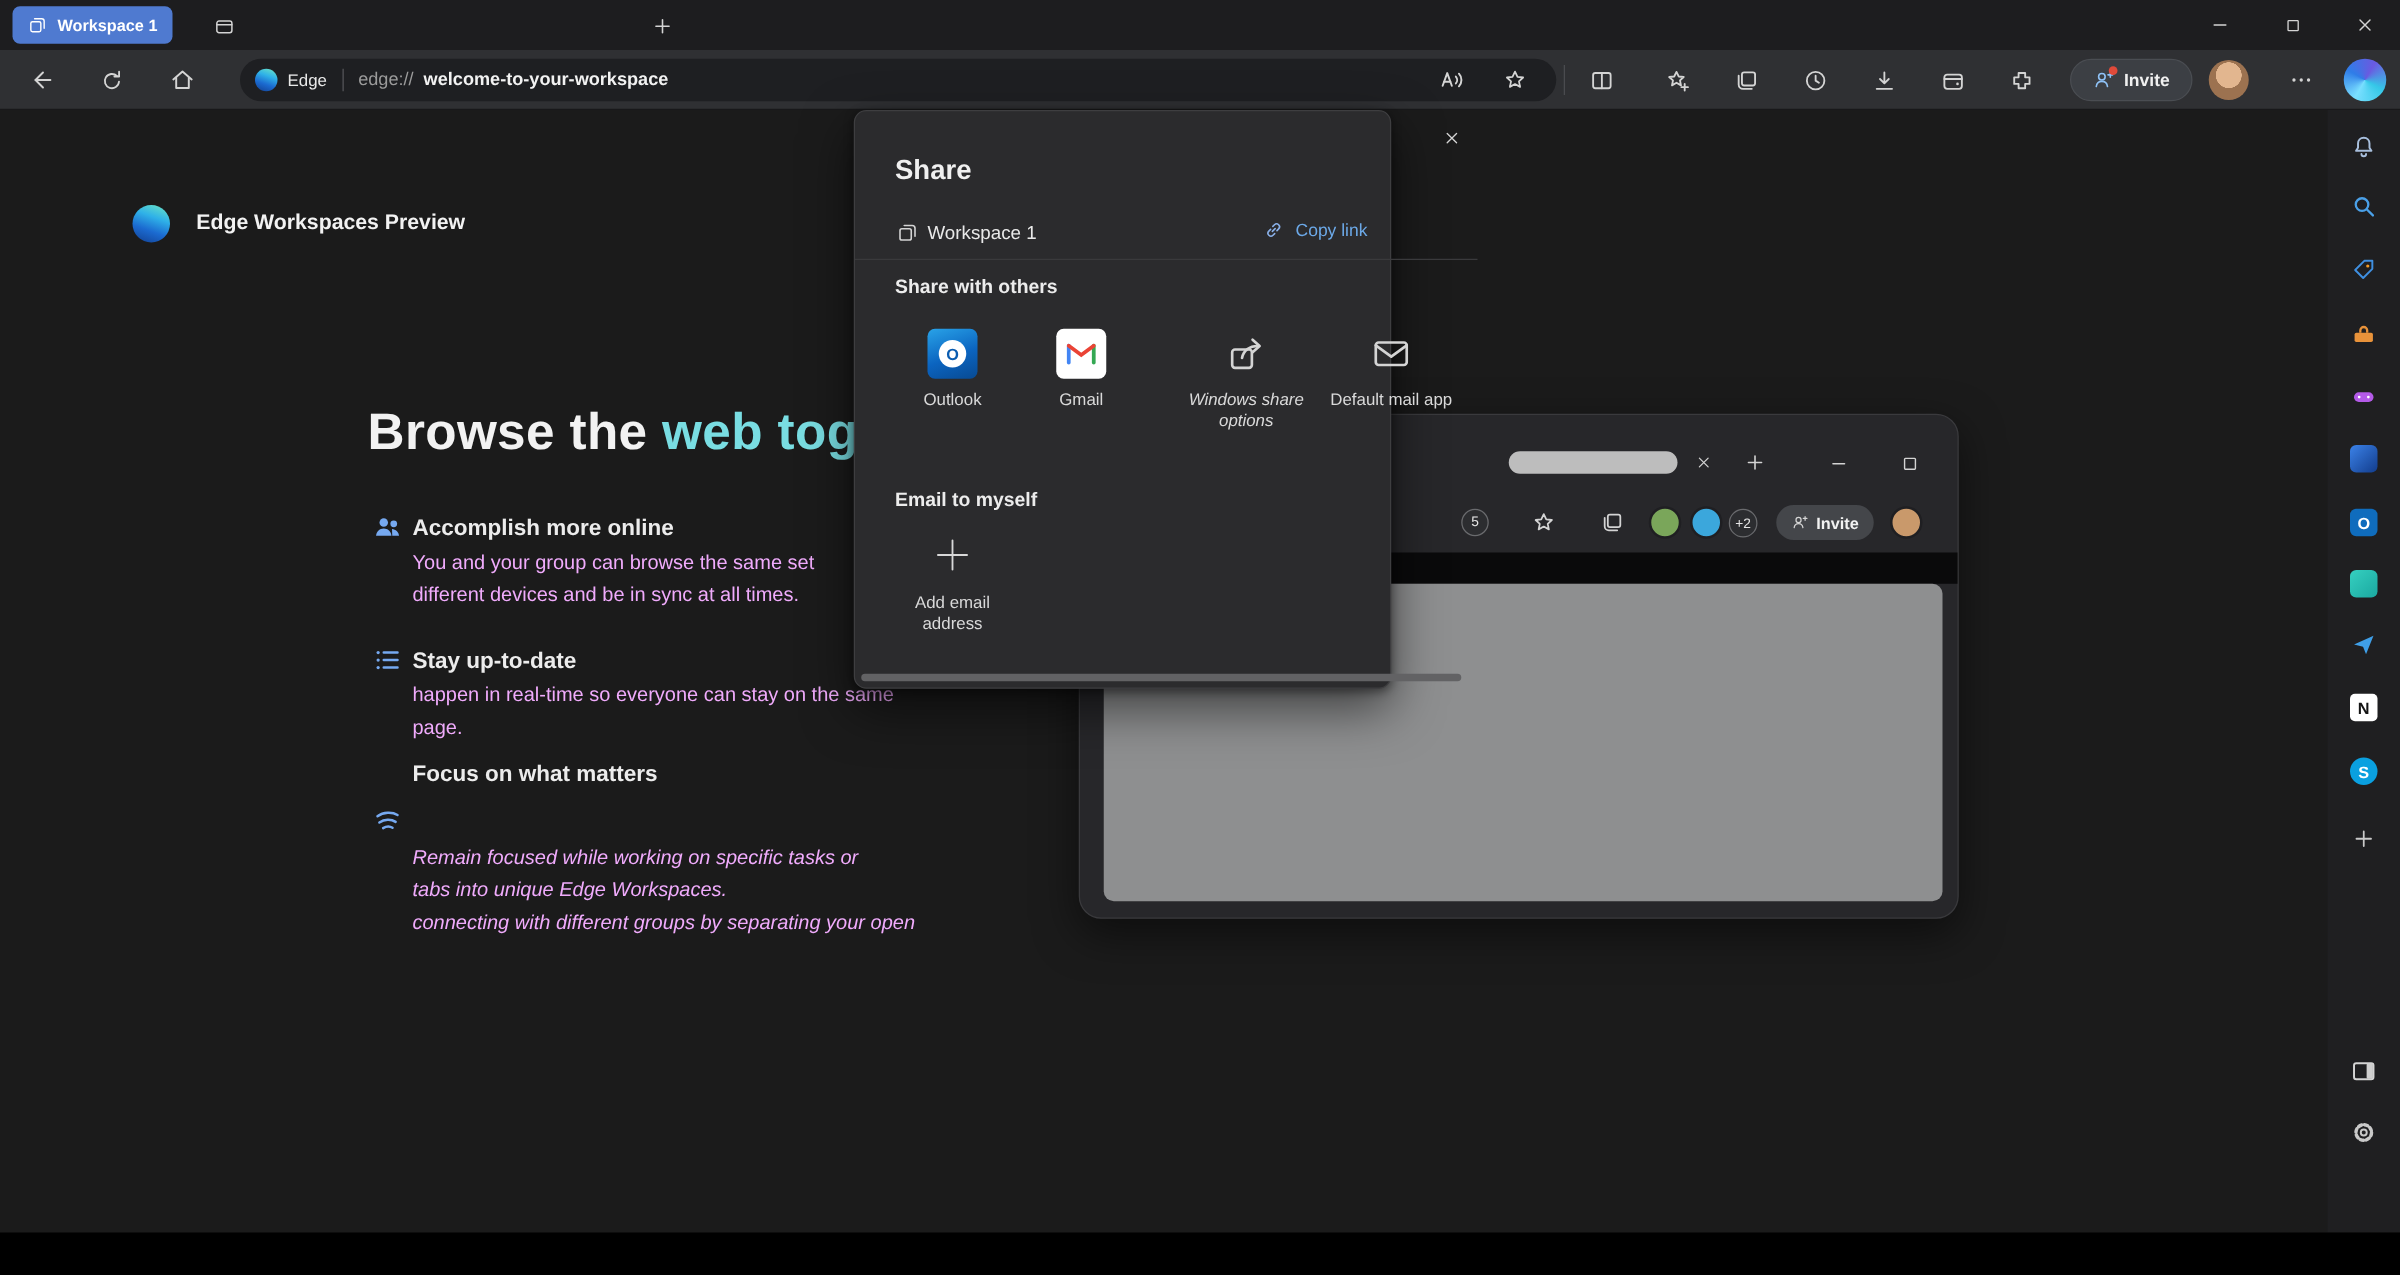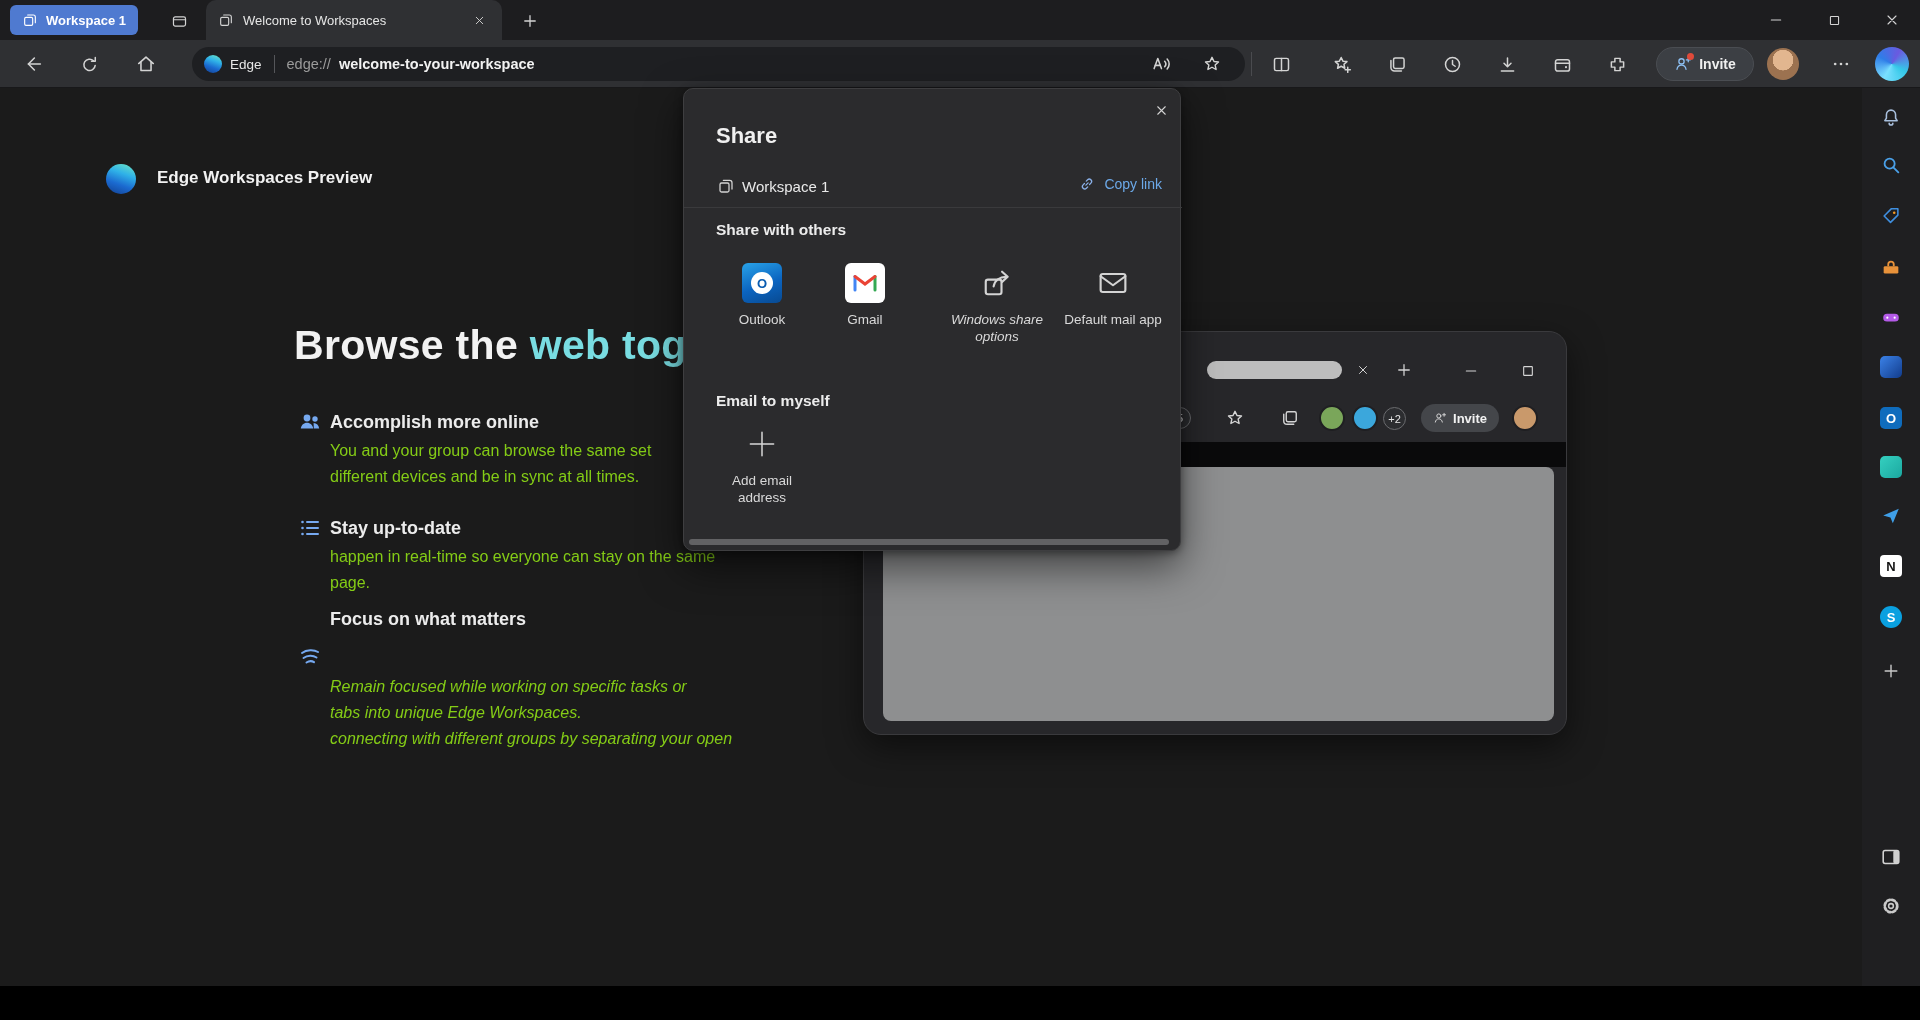--- a/index.html
+++ b/index.html
@@ -37,21 +37,21 @@
                background:radial-gradient(circle at 50% 38%, #e2b68f 0 40%, #9c7250 41% 100%); }
   .copilot { position:absolute; left:1875px; top:7px; width:34px; height:34px; border-radius:50%;
              background:conic-gradient(from 210deg,#7adfff,#2f7de8,#6a5ae0,#35c8e8,#7adfff); }
   .red-dot { position:absolute; width:7px; height:7px; border-radius:50%; background:#e04a3a; }
 
   
   .page-brand { position:absolute; left:157px; top:168px; color:#f2f2f2; font-size:17px; font-weight:700; }
   .heading { position:absolute; left:294px; top:322px; font-size:41px; font-weight:700; white-space:nowrap; color:#f2f2f2; letter-spacing:.3px; }
   .heading .accent { color:#79dde2; }
   .feat-title { position:absolute; left:330px; color:#ececec; font-size:18px; font-weight:700; white-space:nowrap; }
-  .feat-lines { position:absolute; left:330px; color:#84cc16; font-size:16px; line-height:26px; white-space:nowrap; }
+  .feat-lines { position:absolute; left:330px; color:#f0abfc; font-size:16px; line-height:26px; white-space:nowrap; }
   .feat-ico { position:absolute; left:298px; width:24px; height:24px; }
 
   
   .mockup { position:absolute; left:863px; top:331px; width:704px; height:404px; background:#27272a; border:1px solid #3a3a3d;
             border-radius:18px; overflow:hidden; box-shadow:0 12px 34px rgba(0,0,0,.5); }
   .mk-pill { position:absolute; left:343px; top:29px; width:135px; height:18px; border-radius:9px; background:#bdbdbd; }
   .mk-strip { position:absolute; left:0; top:110px; width:704px; height:25px; background:#0a0a0b; }
   .mk-content { position:absolute; left:19px; top:135px; width:671px; height:254px; background:#8e8f90; border-radius:8px; }
   .mk-glyph { position:absolute; width:20px; height:20px; }
   .mk-avatar { position:absolute; top:73px; width:26px; height:26px; border-radius:50%; border:2px solid #1f1f22; }
@@ -61,21 +61,21 @@
                display:flex; align-items:center; justify-content:center; gap:6px; color:#f2f2f2; font-size:13px; font-weight:600; }
 
   
   .sidebar-bg { position:absolute; left:1862px; top:88px; width:58px; height:898px; background:#1f1f21; }
   .bottom-strip { position:absolute; left:0; top:986px; width:1920px; height:34px; background:#000; }
   .sb { position:absolute; left:1875px; width:32px; height:32px; border-radius:7px; }
   .sb-logo { width:22px; height:22px; border-radius:5px; display:flex; align-items:center; justify-content:center;
              font-size:13px; font-weight:700; }
 
   
-  .dialog { position:absolute; left:683px; top:88px; width:498px; height:463px; background:#2b2b2d; border:1px solid #3e3e40;
+  .dialog { position:absolute; left:683px; top:88px; width:430px; height:463px; background:#2b2b2d; border:1px solid #3e3e40;
             border-radius:10px; box-shadow:0 16px 40px rgba(0,0,0,.55), 0 2px 8px rgba(0,0,0,.4); z-index:50; }
   .dlg-title { position:absolute; left:32px; top:34px; color:#f0f0f0; font-size:22px; font-weight:700; }
   .dlg-close { position:absolute; left:462px; top:6px; width:30px; height:30px; border-radius:5px; }
   .dlg-wsrow-label { position:absolute; left:58px; top:89px; color:#e9e9e9; font-size:15px; }
   .dlg-copylink { position:absolute; right:18px; top:86px; display:flex; align-items:center; gap:8px; color:#6ca9e8; font-size:14px; }
   .dlg-div { position:absolute; left:0; top:118px; width:498px; height:1px; background:#3a3a3c; }
   .dlg-section { position:absolute; left:32px; color:#ececec; font-size:15.5px; font-weight:700; }
   .t-cell { position:absolute; top:174px; width:110px; }
   .t-ico { width:40px; height:40px; margin:0 auto; border-radius:6px; display:flex; align-items:center; justify-content:center; }
   .t-label { font-size:13.5px; color:#d9d9d9; text-align:center; line-height:17px; margin-top:8px; }
@@ -257,32 +257,20 @@
           <path d="M8.5 4.5H17a3 3 0 0 1 3 3v8.5"></path>
         </svg>
       <span>Workspace 1</span>
     </div>
     <div class="tab-actions ctr">
       <svg class="s" width="17" height="17" viewBox="0 0 24 24">
           <rect x="3.5" y="5.5" width="17" height="13" rx="2.5"></rect>
           <path d="M3.5 9.5h17"></path>
         </svg>
     </div>
-    <div class="tab">
-      <svg class="s" width="16" height="16" viewBox="0 0 24 24">
-          <rect x="4" y="8" width="12" height="12" rx="2"></rect>
-          <path d="M8.5 4.5H17a3 3 0 0 1 3 3v8.5"></path>
-        </svg>
-      <span>Welcome to Workspaces</span>
-      <span class="tab-close">
-        <svg class="s" width="13" height="13" viewBox="0 0 24 24">
-            <path d="M6 6l12 12M18 6L6 18"></path>
-          </svg>
-      </span>
-    </div>
     <div class="newtab ctr">
       <svg class="s" width="18" height="18" viewBox="0 0 24 24">
           <path d="M12 5v14M5 12h14"></path>
         </svg>
     </div>
     <div class="winctl ctr" style="left:1748px;">
       <svg class="s" width="16" height="16" viewBox="0 0 24 24">
           <path d="M5 12h14"></path>
         </svg>
     </div>

